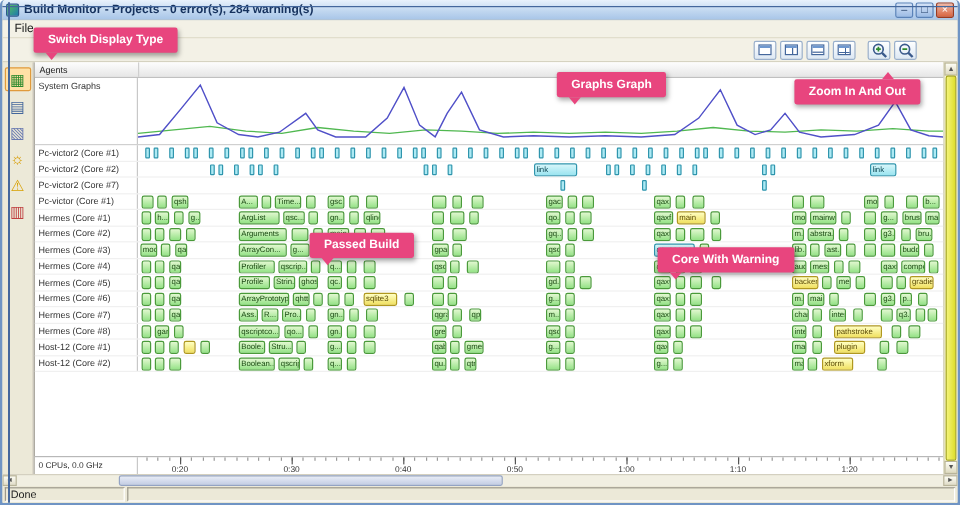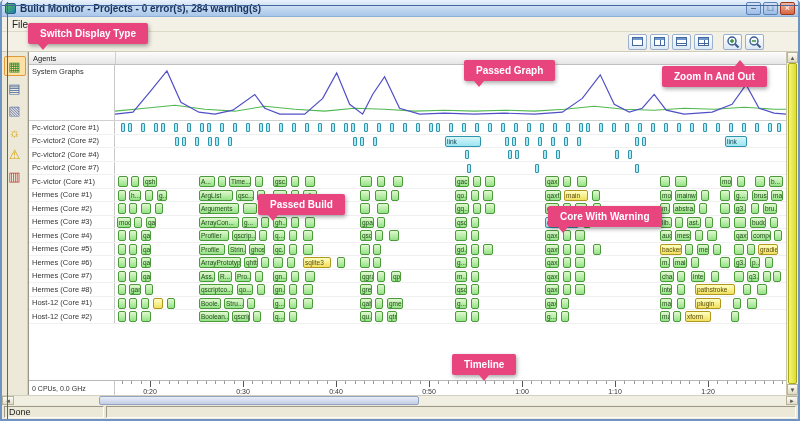--- a/index.html
+++ b/index.html
@@ -239,32 +239,20 @@
               <div class="dot" style="left: 436px;"></div>
               <div class="dot" style="left: 449px;"></div>
               <div class="dot" style="left: 462px;"></div>
               <div class="dot" style="left: 520px;"></div>
               <div class="dot" style="left: 527px;"></div>
               <div class="bar bar-c" style="left: 330px; width: 36px;">link</div>
               <div class="bar bar-c" style="left: 610px; width: 22px;">link</div>
             </div>
           </div>
           <div class="grow">
-            <div class="grow-label">Pc-victor2 (Core #4)</div>
-            <div class="grow-bars">
-              <div class="dot" style="left: 350px;"></div>
-              <div class="dot" style="left: 393px;"></div>
-              <div class="dot" style="left: 400px;"></div>
-              <div class="dot" style="left: 428px;"></div>
-              <div class="dot" style="left: 441px;"></div>
-              <div class="dot" style="left: 500px;"></div>
-              <div class="dot" style="left: 513px;"></div>
-            </div>
-          </div>
-          <div class="grow">
             <div class="grow-label">Pc-victor2 (Core #7)</div>
             <div class="grow-bars">
               <div class="dot" style="left: 352px;"></div>
               <div class="dot" style="left: 420px;"></div>
               <div class="dot" style="left: 520px;"></div>
             </div>
           </div>
           <div class="grow">
             <div class="grow-label">Pc-victor (Core #1)</div>
             <div class="grow-bars">
@@ -693,19 +681,18 @@
     <div class="hs-btn">►</div>
   </div>
 
   <div class="statusbar">
     <span class="sb-cell sb-done">Done</span>
     <span class="sb-cell sb-fill"></span>
   </div>
 
   <div class="overlay">
       <div class="callout tail-bl" style="left: 26px; top: 23px;">Switch Display Type</div>
-      <div class="callout tail-bl" style="left: 462px; top: 60px;">Passed Graph</div>
+      <div class="callout tail-bl" style="left: 462px; top: 60px;">Graphs Graph</div>
       <div class="callout tail-t" style="left: 660px; top: 66px;">Zoom In And Out</div>
       <div class="callout tail-bl" style="left: 256px; top: 194px;">Passed Build</div>
       <div class="callout tail-bl" style="left: 546px; top: 206px;">Core With Warning</div>
-      <div class="callout tail-b" style="left: 450px; top: 354px;">Timeline</div>
     </div>
 </div>
 
 </body></html>

